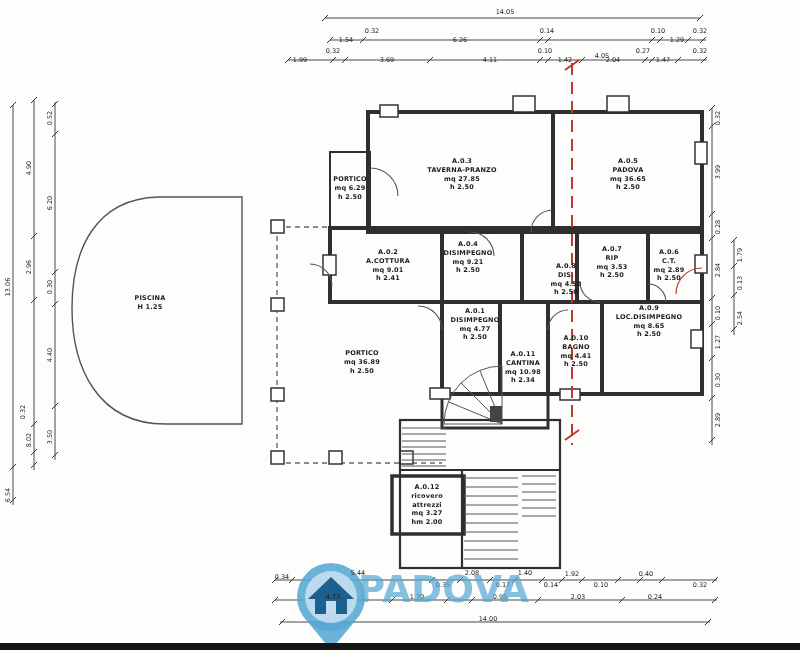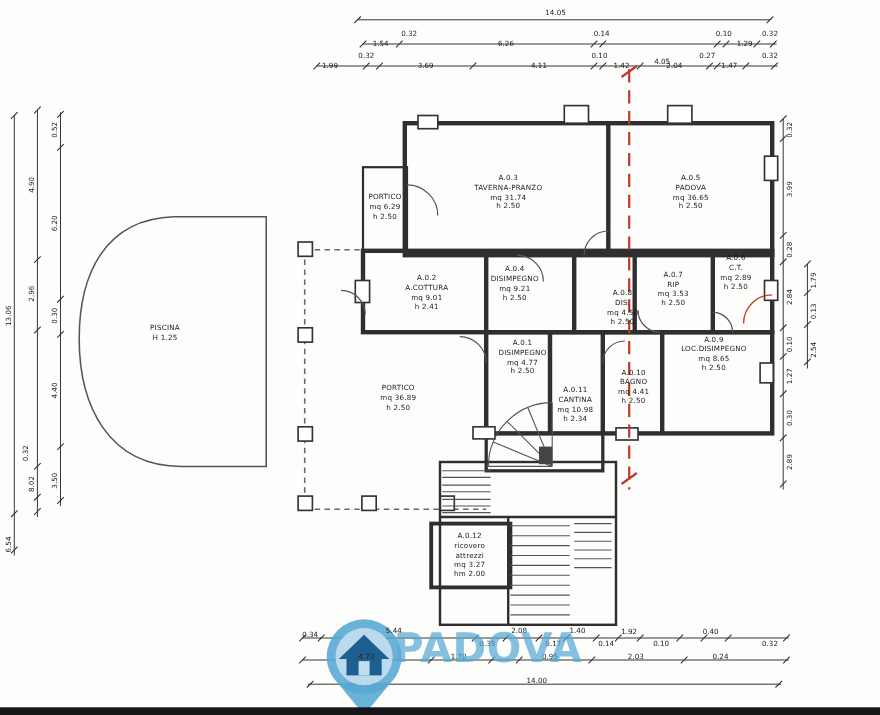--- a/index.html
+++ b/index.html
@@ -1,19 +1,19 @@
 <!DOCTYPE html>
 <html><head>
 <meta charset="utf-8">
 <style>
   html,body{margin:0;padding:0;}
   body{width:800px;height:650px;overflow:hidden;background:#fdfdfb;font-family:"DejaVu Sans",sans-serif;}
   #stage{position:relative;width:800px;height:650px;background:#fdfdfb;}
   #plansvg{position:absolute;left:0;top:0;}
-  .lbl{position:absolute;transform:translate(-50%,-50%);font-size:6.5px;font-weight:400;line-height:1.35;
+  .lbl{position:absolute;transform:translate(-50%,-50%);font-size:6.5px;font-weight:700;line-height:1.35;
        text-align:center;color:#1c1c1c;letter-spacing:.2px;white-space:nowrap;}
   .lbl.wrap{white-space:normal;width:46px;}
   .dim{position:absolute;transform:translate(-50%,-50%);font-size:6.5px;color:#222;white-space:nowrap;font-weight:500;}
   .dim.v{transform:translate(-50%,-50%) rotate(-90deg);}
   .logo-text{position:absolute;left:358px;top:568px;display:flex;align-items:center;user-select:none;}
   .logo-text .padova{font-size:37px;font-weight:600;color:rgba(87,167,212,0.72);letter-spacing:.5px;}
   .logo-text .mls{font-size:37px;font-weight:800;color:rgba(23,77,118,0.9);letter-spacing:.5px;}
   .bottom-bar{position:absolute;left:0;top:643px;width:800px;height:7px;background:#151515;}
 </style>
 </head>
@@ -139,21 +139,21 @@
   </svg>
 
   <div class="lbl" style="left:350px;top:188px">
     <div>PORTICO</div>
     <div>mq 6.29</div>
     <div>h 2.50</div>
   </div>
   <div class="lbl" style="left:462px;top:175px">
     <div>A.0.3</div>
     <div>TAVERNA-PRANZO</div>
-    <div>mq 31.74</div>
+    <div>mq 27.85</div>
     <div>h 2.50</div>
   </div>
   <div class="lbl" style="left:628px;top:175px">
     <div>A.0.5</div>
     <div>PADOVA</div>
     <div>mq 36.65</div>
     <div>h 2.50</div>
   </div>
   <div class="lbl" style="left:388px;top:266px">
     <div>A.0.2</div>
@@ -172,21 +172,21 @@
     <div>DIS.</div>
     <div>mq 4.50</div>
     <div>h 2.50</div>
   </div>
   <div class="lbl" style="left:612px;top:263px">
     <div>A.0.7</div>
     <div>RIP</div>
     <div>mq 3.53</div>
     <div>h 2.50</div>
   </div>
-  <div class="lbl" style="left:669px;top:248px">
+  <div class="lbl" style="left:669px;top:266px">
     <div>A.0.6</div>
     <div>C.T.</div>
     <div>mq 2.89</div>
     <div>h 2.50</div>
   </div>
   <div class="lbl" style="left:475px;top:325px">
     <div>A.0.1</div>
     <div>DISIMPEGNO</div>
     <div>mq 4.77</div>
     <div>h 2.50</div>

